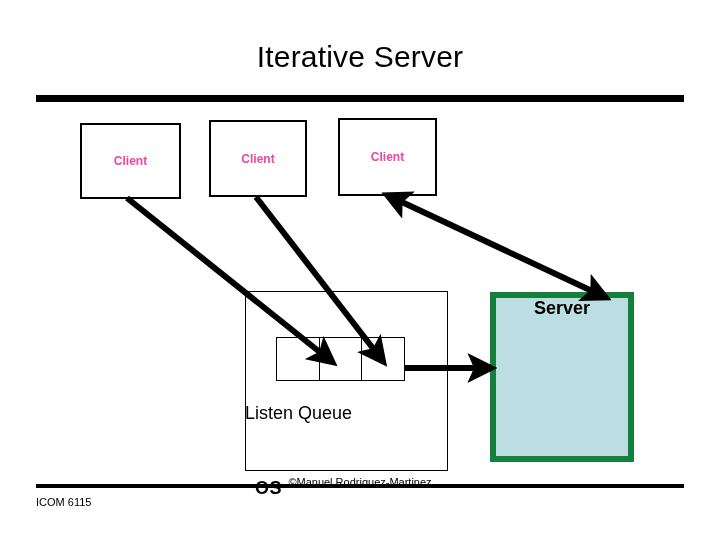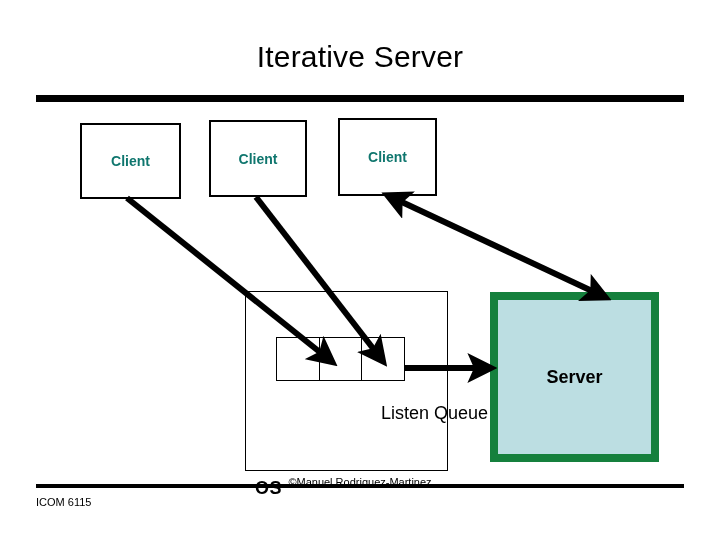--- a/index.html
+++ b/index.html
@@ -48,23 +48,23 @@
 
   
   .client-box {
     position: absolute;
     background: #ffffff;
     border: 2px solid #000000;
     box-sizing: border-box;
     display: flex;
     align-items: center;
     justify-content: center;
-    font-size: 14px;
+    font-size: 12px;
     font-weight: bold;
-    color: #0f766e;
+    color: #ec4899;
   }
   .client-1 { left: 80px;  top: 123px; width: 101px; height: 76px; }
   .client-2 { left: 209px; top: 120px; width: 98px;  height: 77px; }
   .client-3 { left: 338px; top: 118px; width: 99px;  height: 78px; }
 
   
   .os-box {
     position: absolute;
     left: 245px;
     top: 291px;
@@ -81,24 +81,23 @@
     font-size: 18px;
     font-weight: bold;
     letter-spacing: 0.5px;
     margin-top: 40px;
   }
   .listen-queue-label {
     position: absolute;
     left: 245px;
     top: 403px;
     width: 203px;
-    text-align: right;
+    text-align: left;
     font-size: 18px;
     font-weight: 400;
-    padding-left: 40px;
   }
 
   
   .queue {
     position: absolute;
     left: 276px;
     top: 337px;
     width: 129px;
     height: 44px;
     display: flex;
@@ -112,26 +111,26 @@
     border-right: 1px solid #000000;
     background: transparent;
   }
   .queue-cell:last-child { border-right: none; }
 
   
   .server-box {
     position: absolute;
     left: 490px;
     top: 292px;
-    width: 169px;
+    width: 144px;
     height: 170px;
-    border: 8px solid #15803d;
+    border: 6px solid #15803d;
     box-sizing: border-box;
     display: flex;
-    align-items: center;
+    align-items: flex-start;
     justify-content: center;
     font-size: 18px;
     font-weight: bold;
   }
 
   
   .arrows {
     position: absolute;
     left: 0;
     top: 0;

